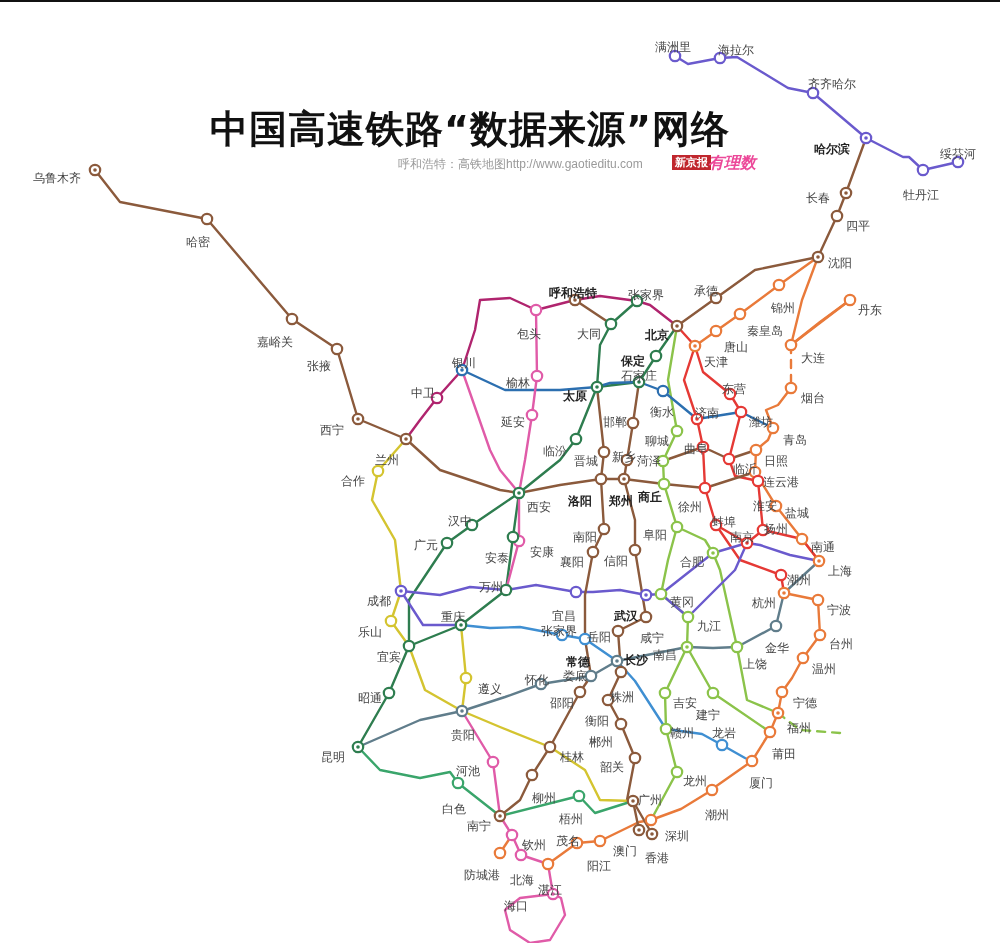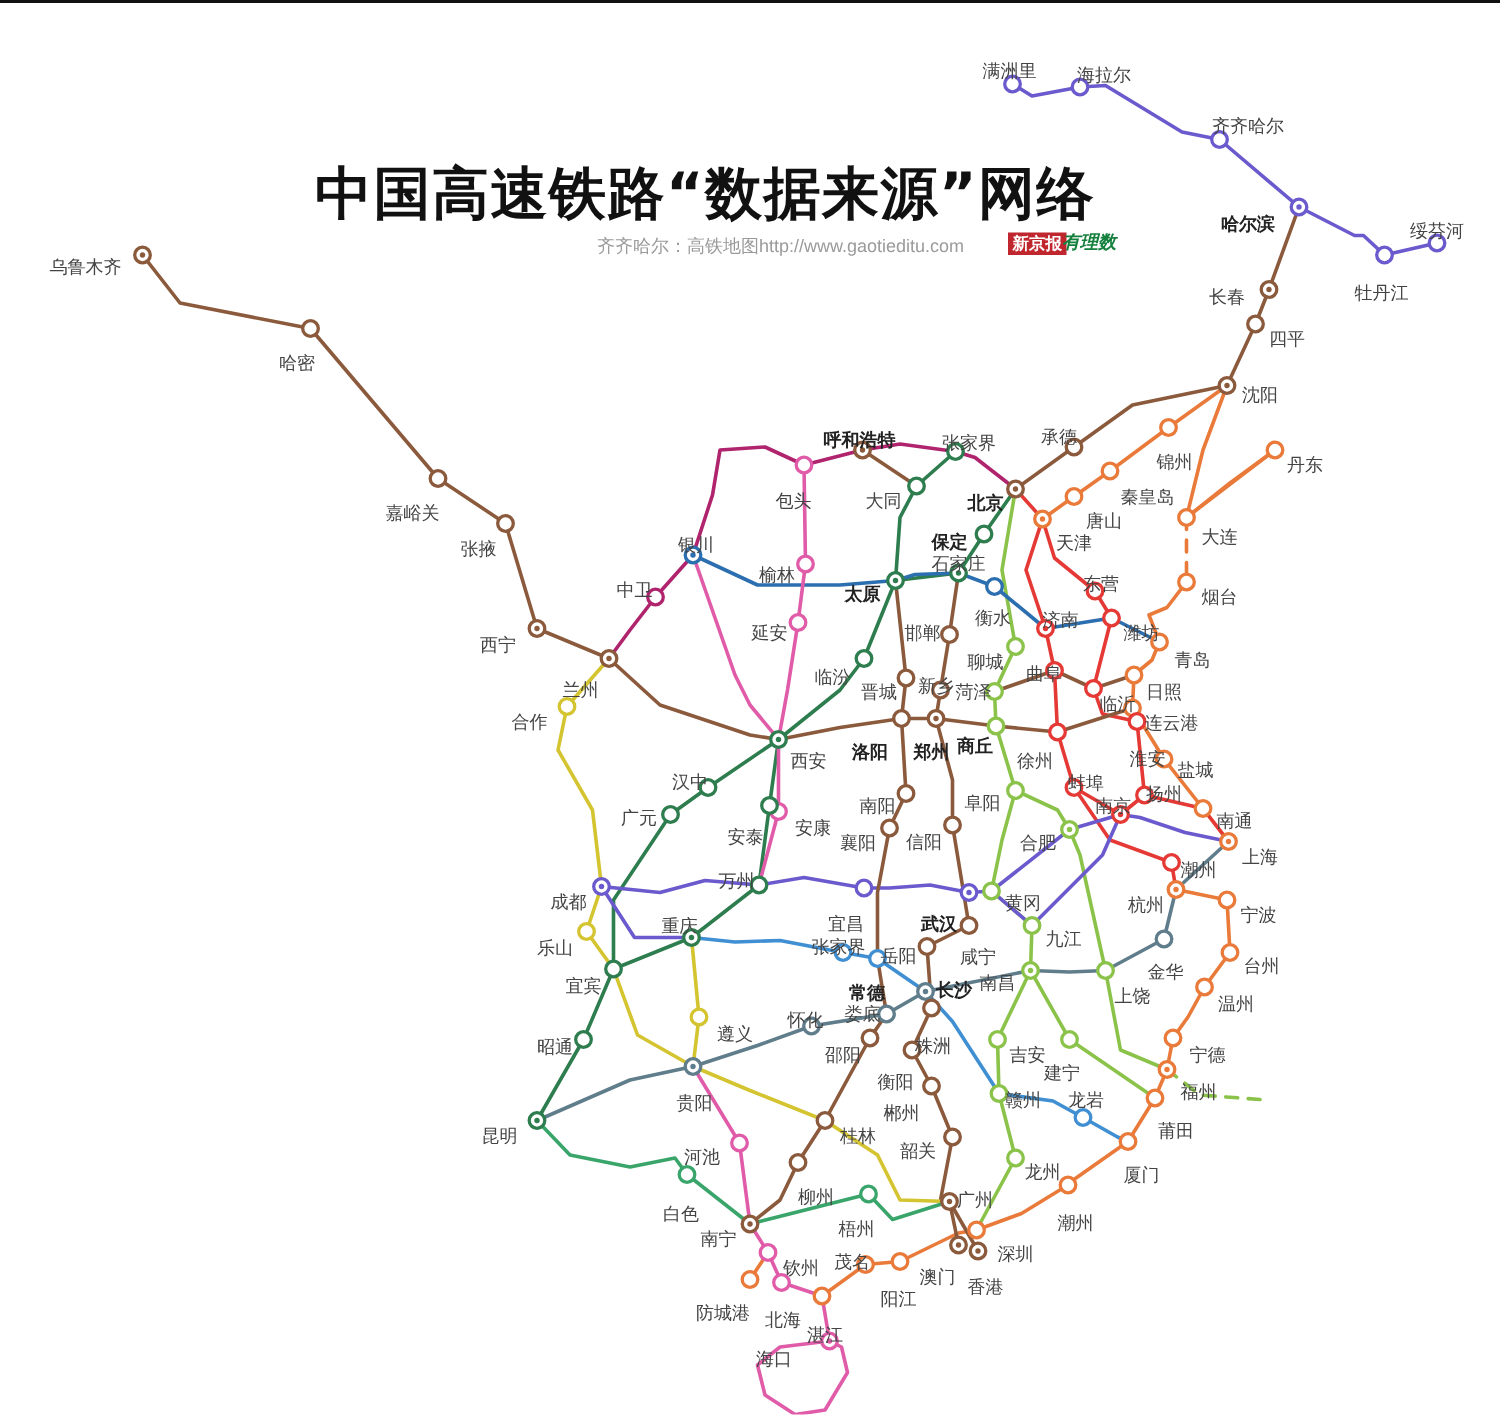--- a/index.html
+++ b/index.html
@@ -1,21 +1,21 @@
 <!DOCTYPE html>
 <html><head>
 <meta charset="utf-8">
 <style>
   html, body { margin:0; padding:0; background:#ffffff; }
   body { width:1000px; height:943px; position:relative; overflow:hidden; font-family:"DejaVu Sans", sans-serif; }
   .topline { position:absolute; left:0; top:0; width:1000px; height:2px; background:#111; }
   .title { position:absolute; left:210px; top:104px; font-size:38px; font-weight:bold; color:#111; letter-spacing:1px; white-space:nowrap; font-family:"DejaVu Sans", sans-serif; }
   .source { position:absolute; left:398px; top:156px; font-size:12px; color:#9a9a9a; white-space:nowrap; font-family:"Liberation Sans", sans-serif; }
   .brand { position:absolute; left:672px; top:155px; font-size:11px; color:#fff; background:#c0262d; padding:0 3px; line-height:15px; font-weight:bold; }
-  .brand2 { position:absolute; left:708px; top:153px; font-size:12px; color:#15803d; font-style:italic; font-weight:bold; }
+  .brand2 { position:absolute; left:708px; top:153px; font-size:16px; color:#ec4899; font-style:italic; font-weight:bold; }
   svg#map { position:absolute; left:0; top:0; }
   .lbl { font-size:12px; fill:#444; font-family:"DejaVu Sans", sans-serif; }
   .lbl.b { font-weight:bold; fill:#222; }
 </style>
 </head>
 <body>
 
 <div class="topline"></div>
 
 <svg id="map" width="1000" height="943" viewBox="0 0 1000 943">
@@ -354,15 +354,15 @@
       <text x="538" y="894" class="lbl">湛江</text>
       <text x="504" y="910" class="lbl">海口</text>
       <text x="33" y="182" class="lbl">乌鲁木齐</text>
       <text x="186" y="246" class="lbl">哈密</text>
       <text x="257" y="346" class="lbl">嘉峪关</text>
       <text x="307" y="370" class="lbl">张掖</text>
     </g>
 </svg>
 
 <div class="title">中国高速铁路“数据来源”网络</div>
-<div class="source">齐齐哈尔：高铁地图http://www.gaotieditu.com</div>
+<div class="source">呼和浩特：高铁地图http://www.gaotieditu.com</div>
 <div class="brand">新京报</div>
 <div class="brand2">有理数</div>
 
 </body></html>

